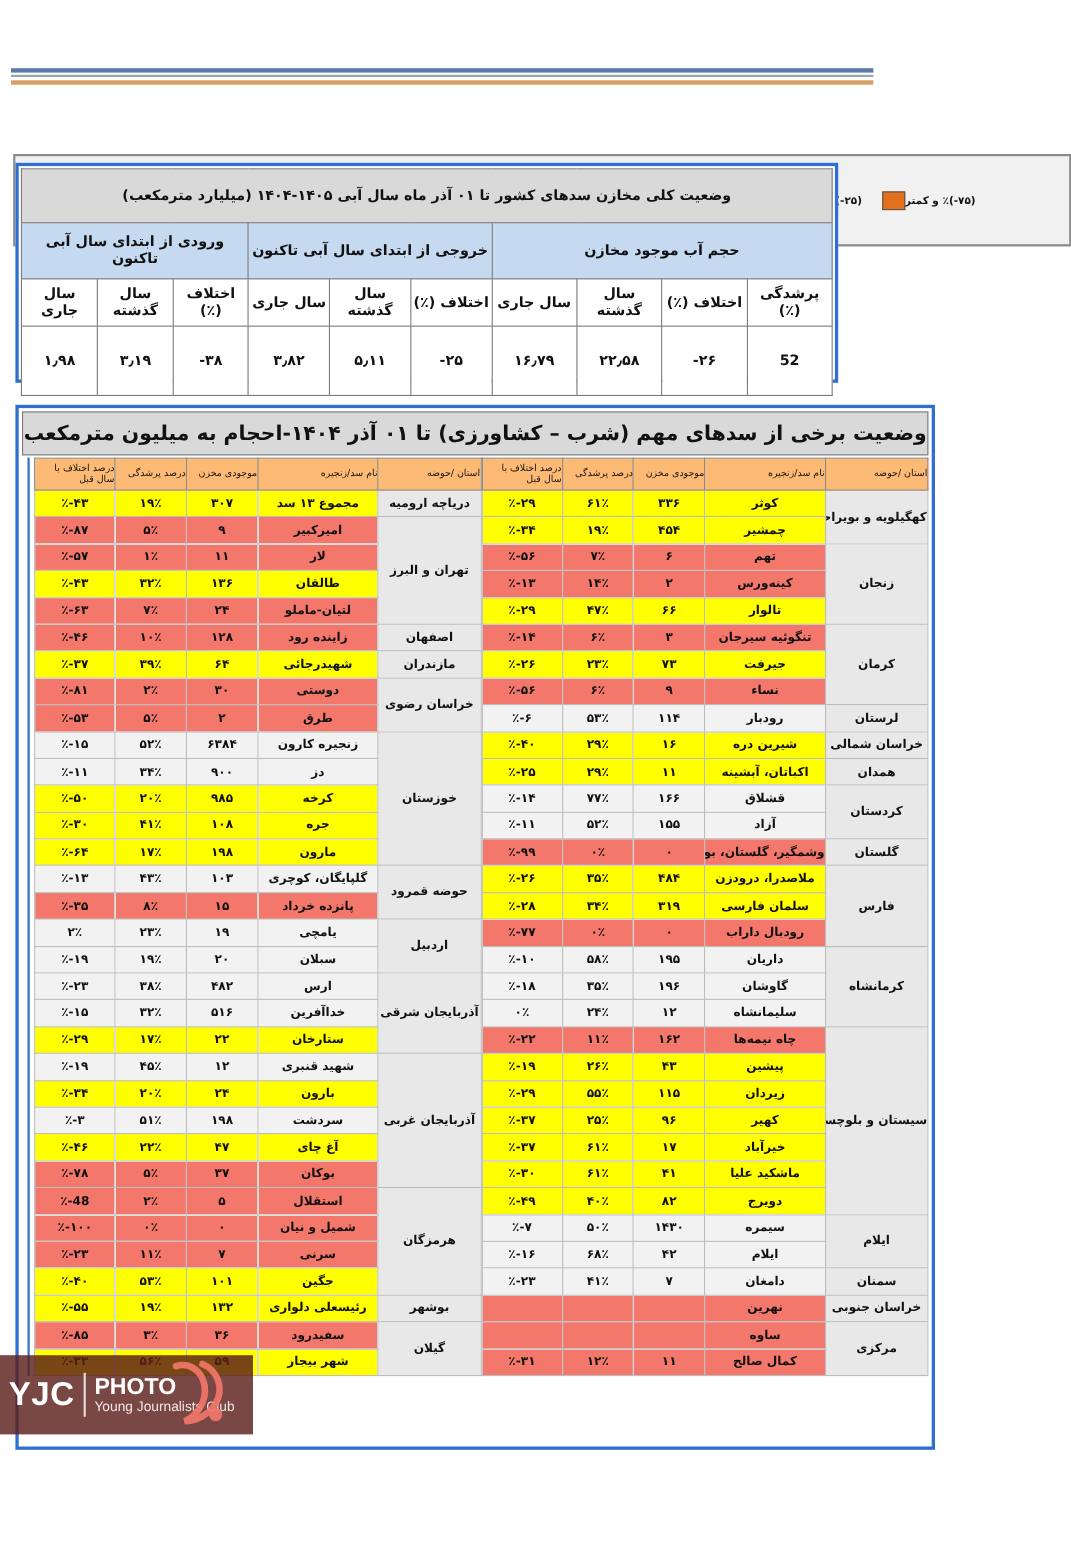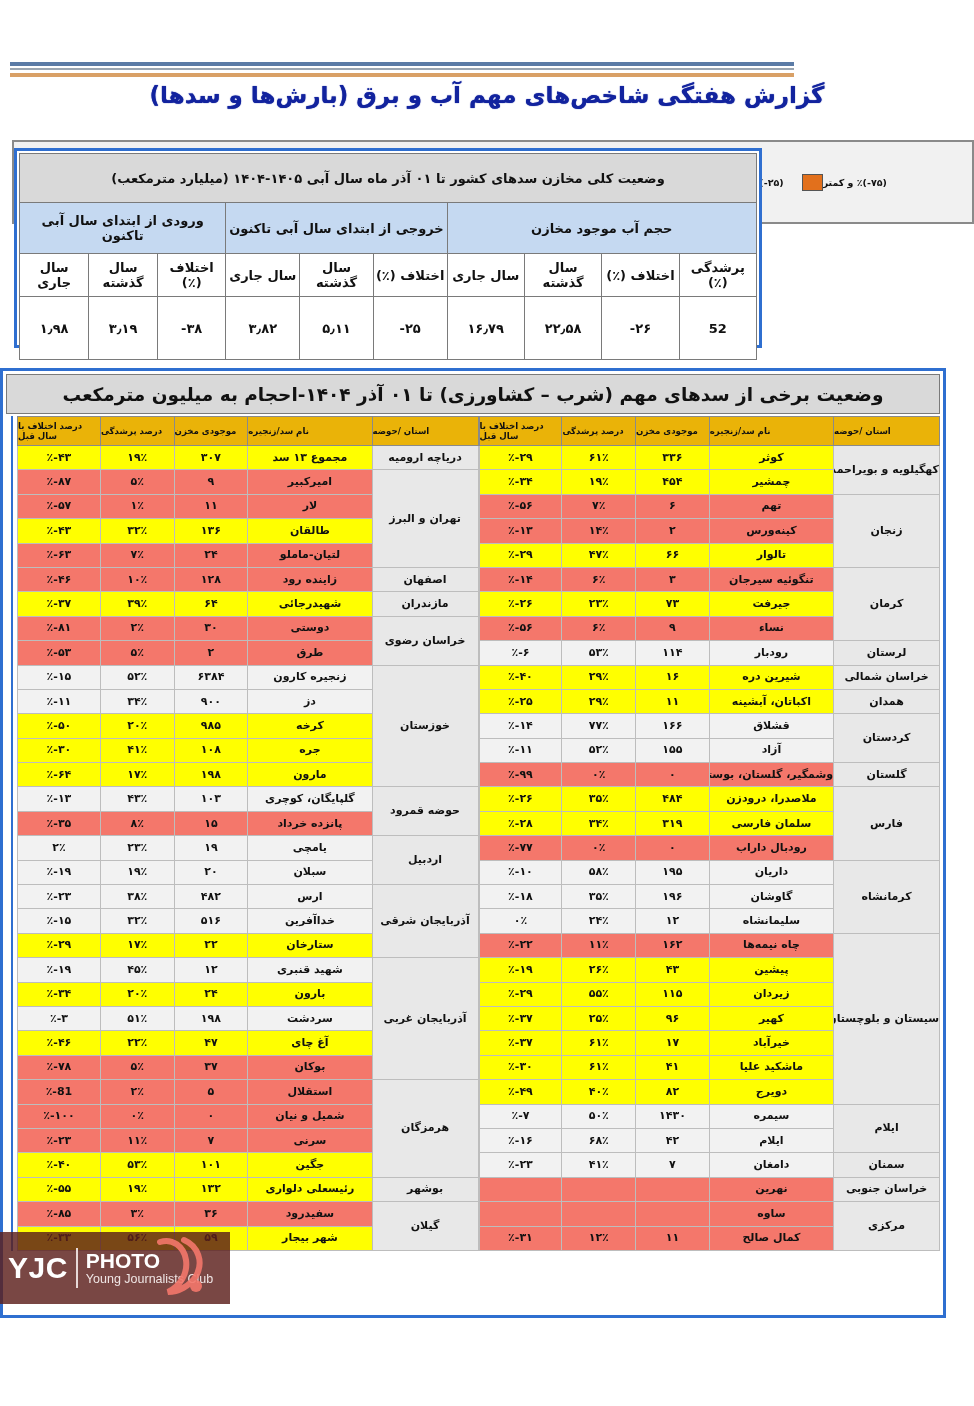--- a/index.html
+++ b/index.html
@@ -65,34 +65,34 @@
     background:#c5d9f1;font-weight:bold;font-size:17px;height:46px;color:#111;
   }
   .sum-sub{
     background:#ffffff;font-weight:bold;font-size:13.5px;height:38px;color:#111;
   }
   .sum-val{
     background:#ffffff;font-weight:bold;font-size:19px;height:58px;color:#111;
   }
 
   
-  #dams-panel{left:0;top:368px;width:946px;height:950px;padding:3px;}
+  #dams-panel{left:14px;top:368px;width:836px;height:950px;padding:3px;}
   .dams-title{
     background:#d9d9d9;font-weight:bold;font-size:18.5px;height:40px;
     display:flex;align-items:center;justify-content:center;color:#111;
     border:1px solid #7a7a7a;box-sizing:border-box;
   }
   .dams-body{display:flex;flex-direction:row-reverse;gap:0;margin-top:2px;}
   .dams-col{flex:1 1 0;}
   .dams-col.right-col{margin-left:5px;border-left:2px solid #2f6fd0;padding-left:4px;}
   table.dams{border-collapse:collapse;width:100%;table-layout:fixed;}
   table.dams th{
-    background:#eab308;border:1px solid #8a8a8a;
-    font-size:8.6px;font-weight:bold;color:#111;height:26px;padding:1px 0;
-    text-align:left;letter-spacing:-0.2px;
+    background:#fdba74;border:1px solid #8a8a8a;
+    font-size:8.6px;font-weight:normal;color:#111;height:26px;padding:1px 0;
+    text-align:right;letter-spacing:-0.2px;
   }
   table.dams td{
     border:1px solid #bdbdbd;
     text-align:center;vertical-align:middle;
     font-size:11px;font-weight:bold;color:#111;
     height:23.4px;padding:0;line-height:1.1;
     white-space:nowrap;overflow:hidden;
   }
   td.prov{
     background:#e8e8e8;border:1px solid #9a9a9a;font-size:11.5px;
@@ -154,21 +154,20 @@
   <div class="masthead">
 
 
 
     <div class="rule-wrap">
       <div class="rule blue"></div>
       <div class="rule gray"></div>
       <div class="rule orange"></div>
     </div>
 
-    <div class="main-title">گزارش هفتگی شاخص‌های مهم آب و برق (بارش‌ها و سدها)</div>
   </div>
 
   <div class="panel" id="summary-panel">
     <table class="tbl">
       <colgroup>
         <col style="width:10.5%">
           <col style="width:10.5%">
           <col style="width:10.5%">
           <col style="width:10.5%">
         <col style="width:10%">
@@ -403,21 +402,21 @@
                 <td class="c-red dam">بوکان</td>
                 <td class="c-red">۳۷</td>
                 <td class="c-red">۵٪</td>
                 <td class="c-red">۷۸-٪</td>
               </tr>
               <tr>
                 <td class="prov" rowspan="4">هرمزگان</td>
                 <td class="c-red dam">استقلال</td>
                 <td class="c-red">۵</td>
                 <td class="c-red">۲٪</td>
-                <td class="c-red">81-٪</td>
+                <td class="c-red">48-٪</td>
               </tr>
               <tr>
                 <td class="c-red dam">شمیل و نیان</td>
                 <td class="c-red">۰</td>
                 <td class="c-red">۰٪</td>
                 <td class="c-red">۱۰۰-٪</td>
               </tr>
               <tr>
                 <td class="c-red dam">سرنی</td>
                 <td class="c-red">۷</td>

